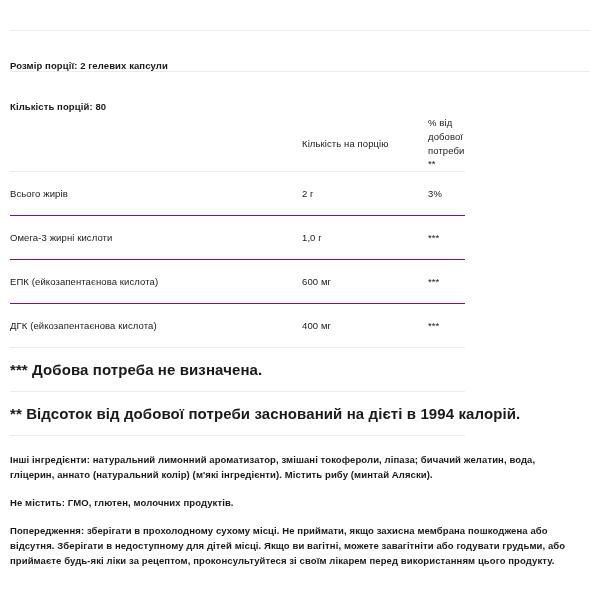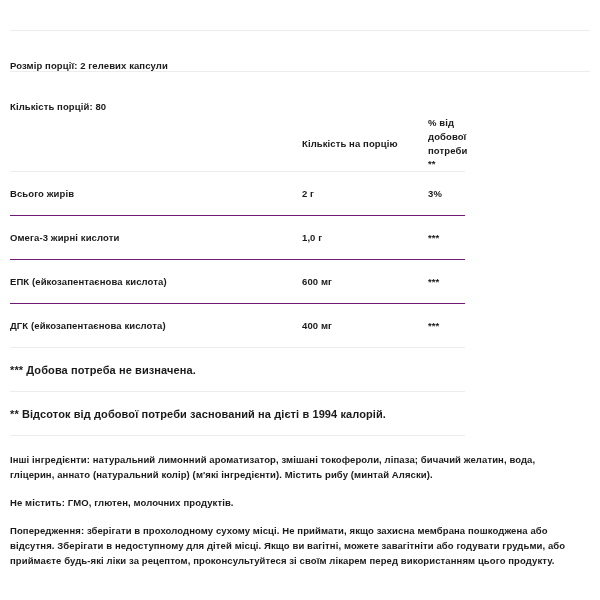--- a/index.html
+++ b/index.html
@@ -45,21 +45,21 @@
     border-collapse: collapse;
     table-layout: fixed;
   }
   .nf-table col.c-name { width: 292px; }
   .nf-table col.c-amount { width: 126px; }
   .nf-table col.c-dv { width: 37px; }
   .nf-table th, .nf-table td {
     text-align: left;
     vertical-align: middle;
     font-size: 9.5px;
-    font-weight: bold;
+    font-weight: normal;
     letter-spacing: 0.1px;
     padding: 0;
     color: #1a1a1a;
   }
   .nf-table thead th {
     height: 55px;
     vertical-align: middle;
     line-height: 1.45;
     padding-top: 4px;
   }
@@ -77,21 +77,21 @@
     border-top: 1px solid #ececec;
   }
   .stars {
     letter-spacing: 0.5px;
   }
   
   .footnote {
     height: 43px;
     display: flex;
     align-items: center;
-    font-size: 11px;
+    font-size: 15px;
     font-weight: bold;
     letter-spacing: 0.1px;
   }
   .para-block {
     padding-top: 16px;
   }
   .para {
     font-size: 9.5px;
     font-weight: bold;
     line-height: 1.58;

